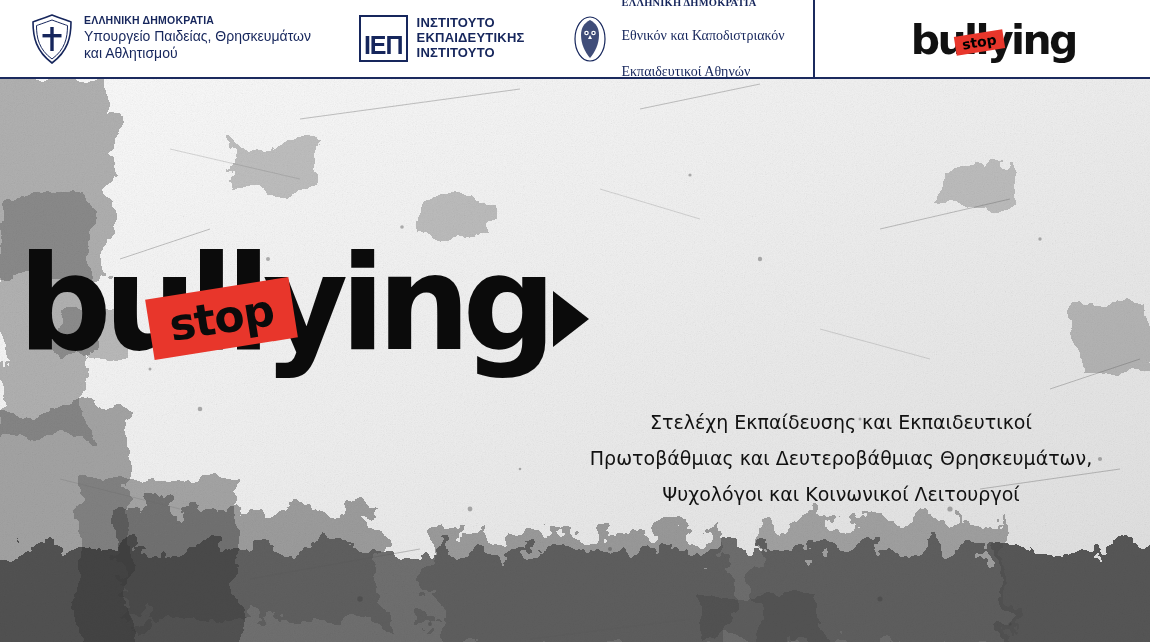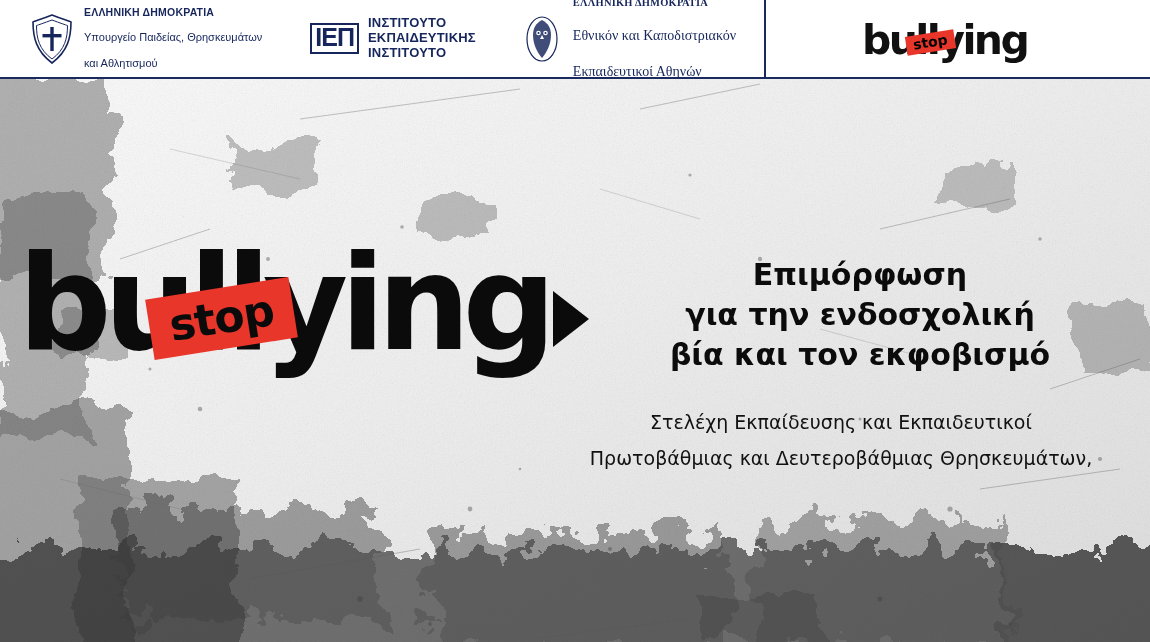--- a/index.html
+++ b/index.html
@@ -57,34 +57,33 @@
     flex: 0 0 auto;
   }
   .min-text { line-height: 1.25; }
   .min-l1 {
     font-size: 10.5px;
     font-weight: bold;
     color: #16265c;
     letter-spacing: .2px;
   }
   .min-l2, .min-l3 {
-    font-size: 11px;
-    color: #16265c;
-    margin-top: 12px;
+    font-size: 14px;
+    color: #16265c;
   }
 
   
   .iep-logo { padding-left: 34px; }
   .iep-mark {
     font-size: 25px;
     font-weight: bold;
     color: #16265c;
     letter-spacing: -1px;
     border: 2px solid #16265c;
-    padding: 0 3px 1px 3px;
+    padding: 16px 3px 1px 3px;
     line-height: 1.02;
     margin-right: 9px;
   }
   .iep-text {
     line-height: 1.13;
     font-size: 13px;
     font-weight: bold;
     color: #16265c;
     letter-spacing: .2px;
   }
@@ -373,24 +372,20 @@
       </g>
     </svg>
   </div>
 
   <div class="hero-logo">
     <div class="hero-word">bullying</div>
     <div class="hero-stop">stop</div>
     <div class="hero-arrow"></div>
   </div>
 
-  <div class="headline">
-    <div>Επιμόρφωση</div>
-    <div>για την ενδοσχολική</div>
-    <div>βία και τον εκφοβισμό</div>
-  </div>
 
   <div class="subhead">
     <div>Στελέχη Εκπαίδευσης και Εκπαιδευτικοί</div>
     <div>Πρωτοβάθμιας και Δευτεροβάθμιας Θρησκευμάτων,</div>
+    <div>Ψυχολόγοι και Κοινωνικοί Λειτουργοί</div>
   </div>
 
 </div>
 
 </body></html>

